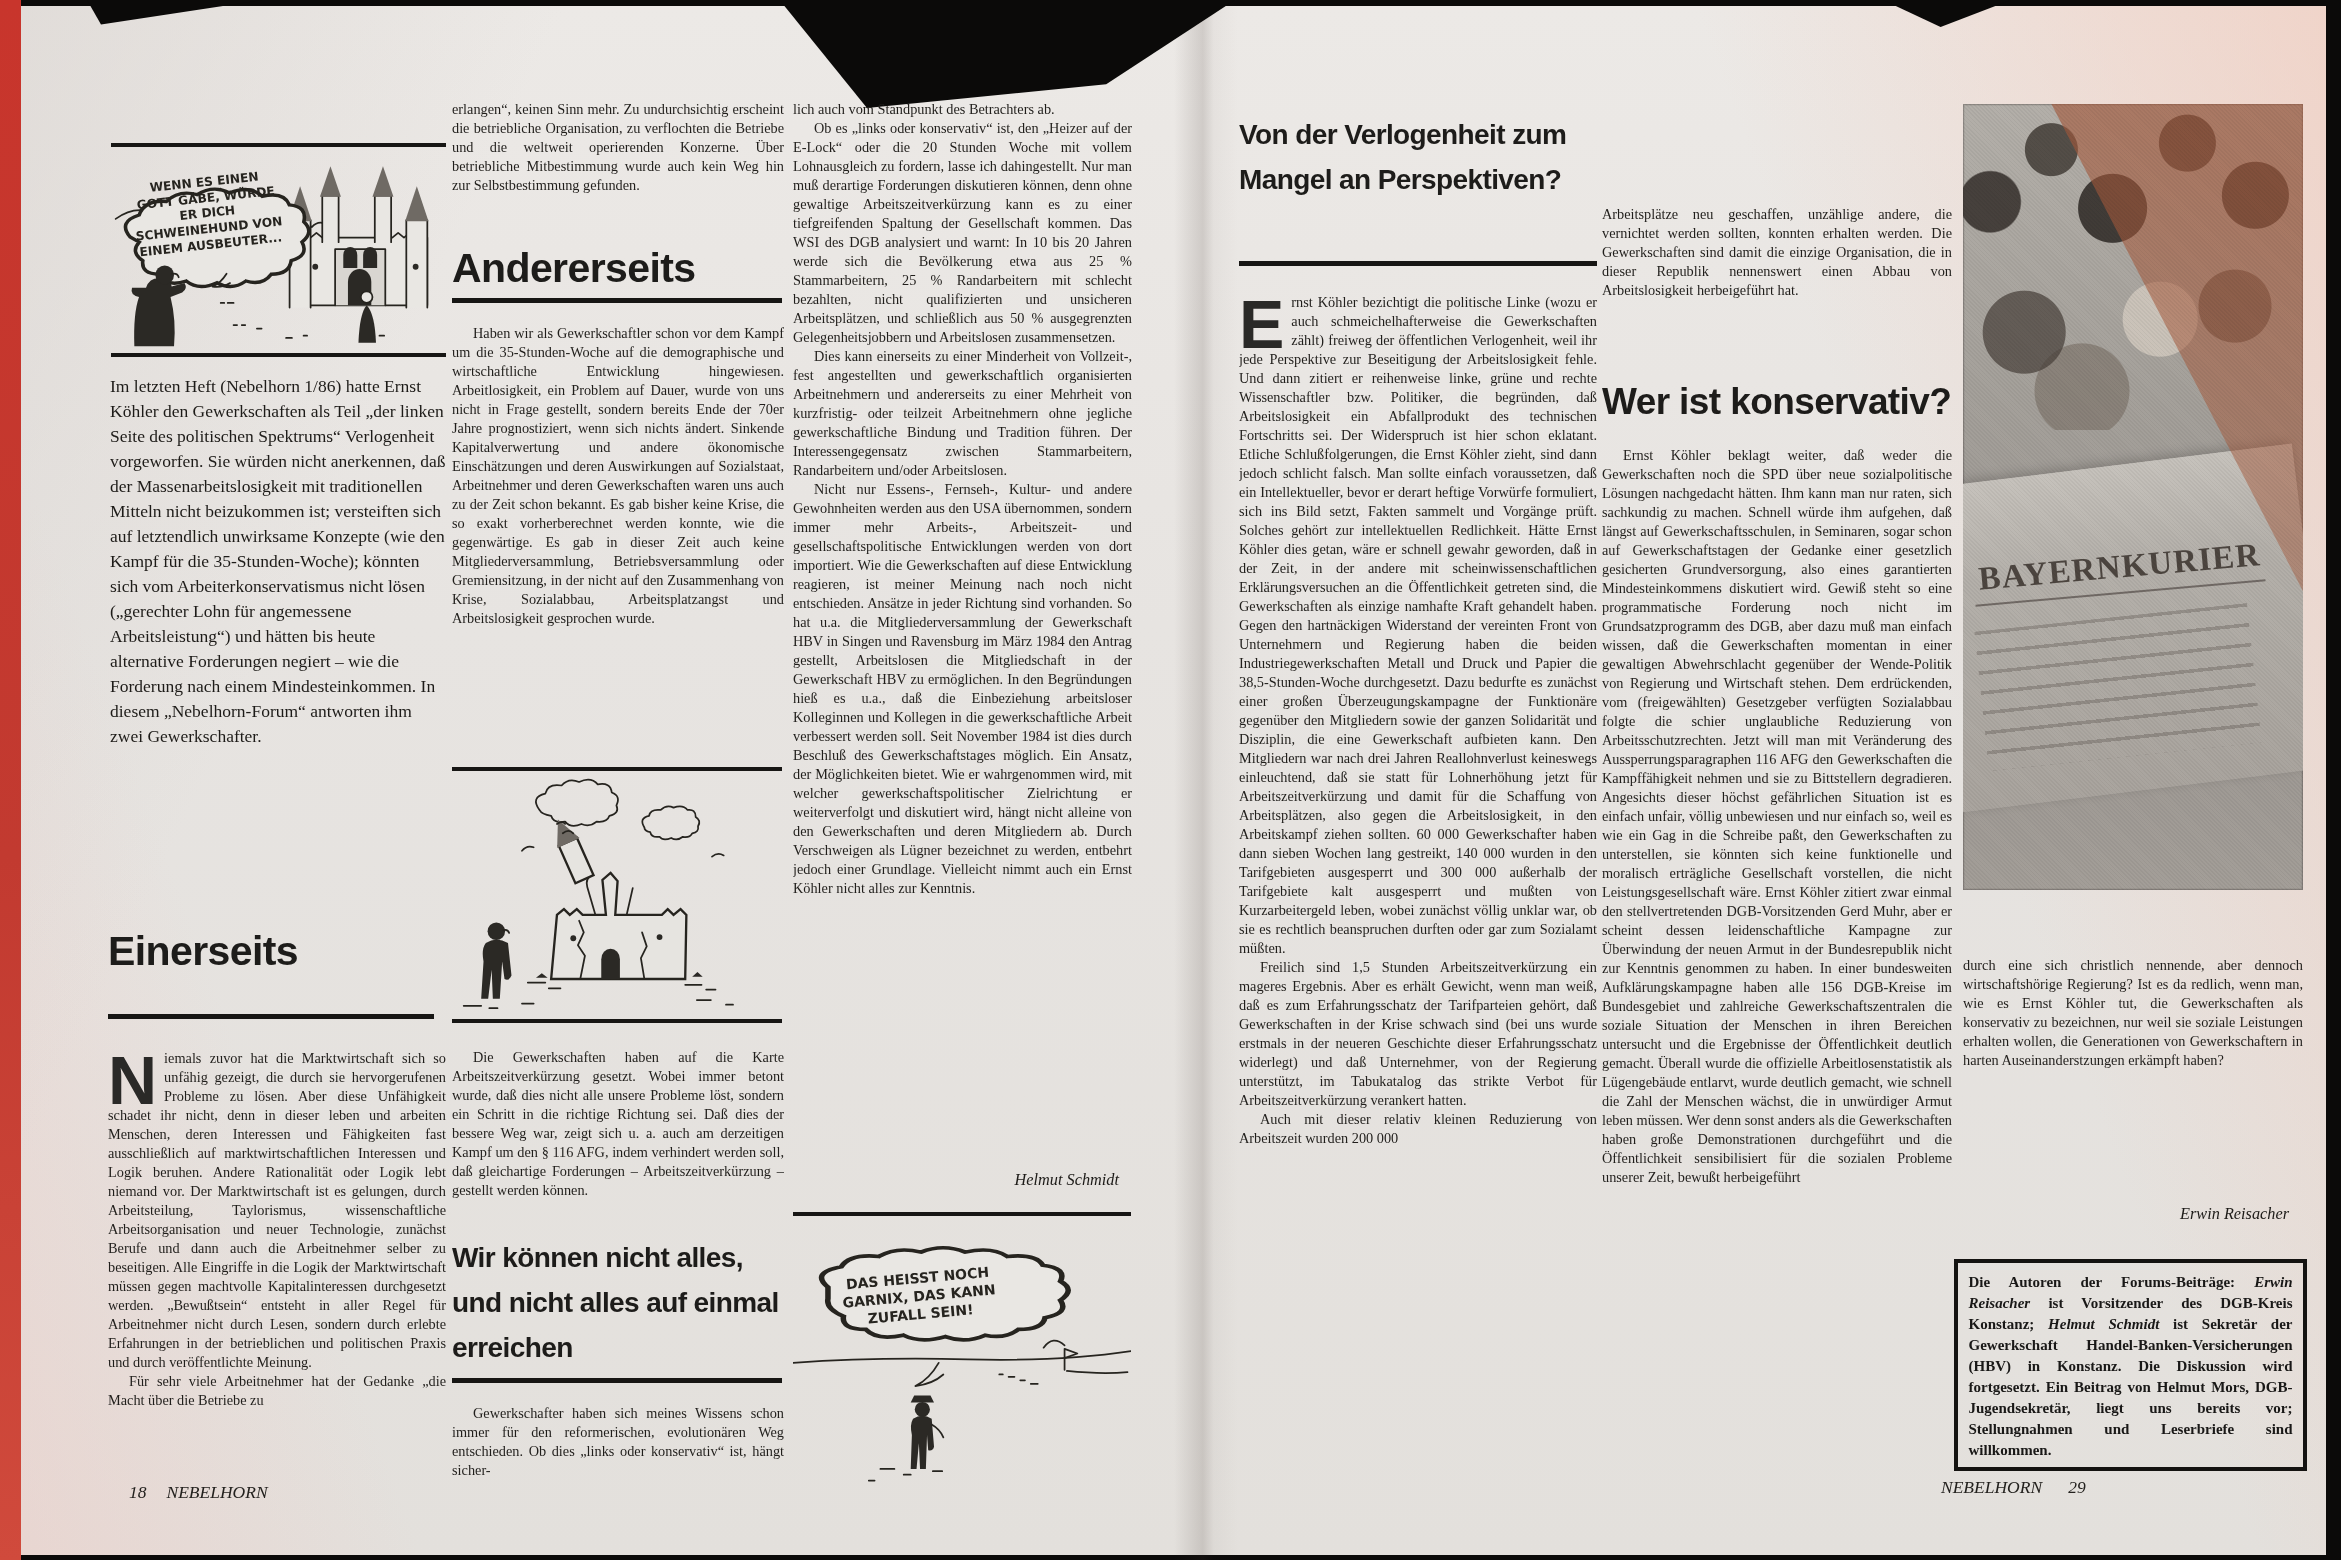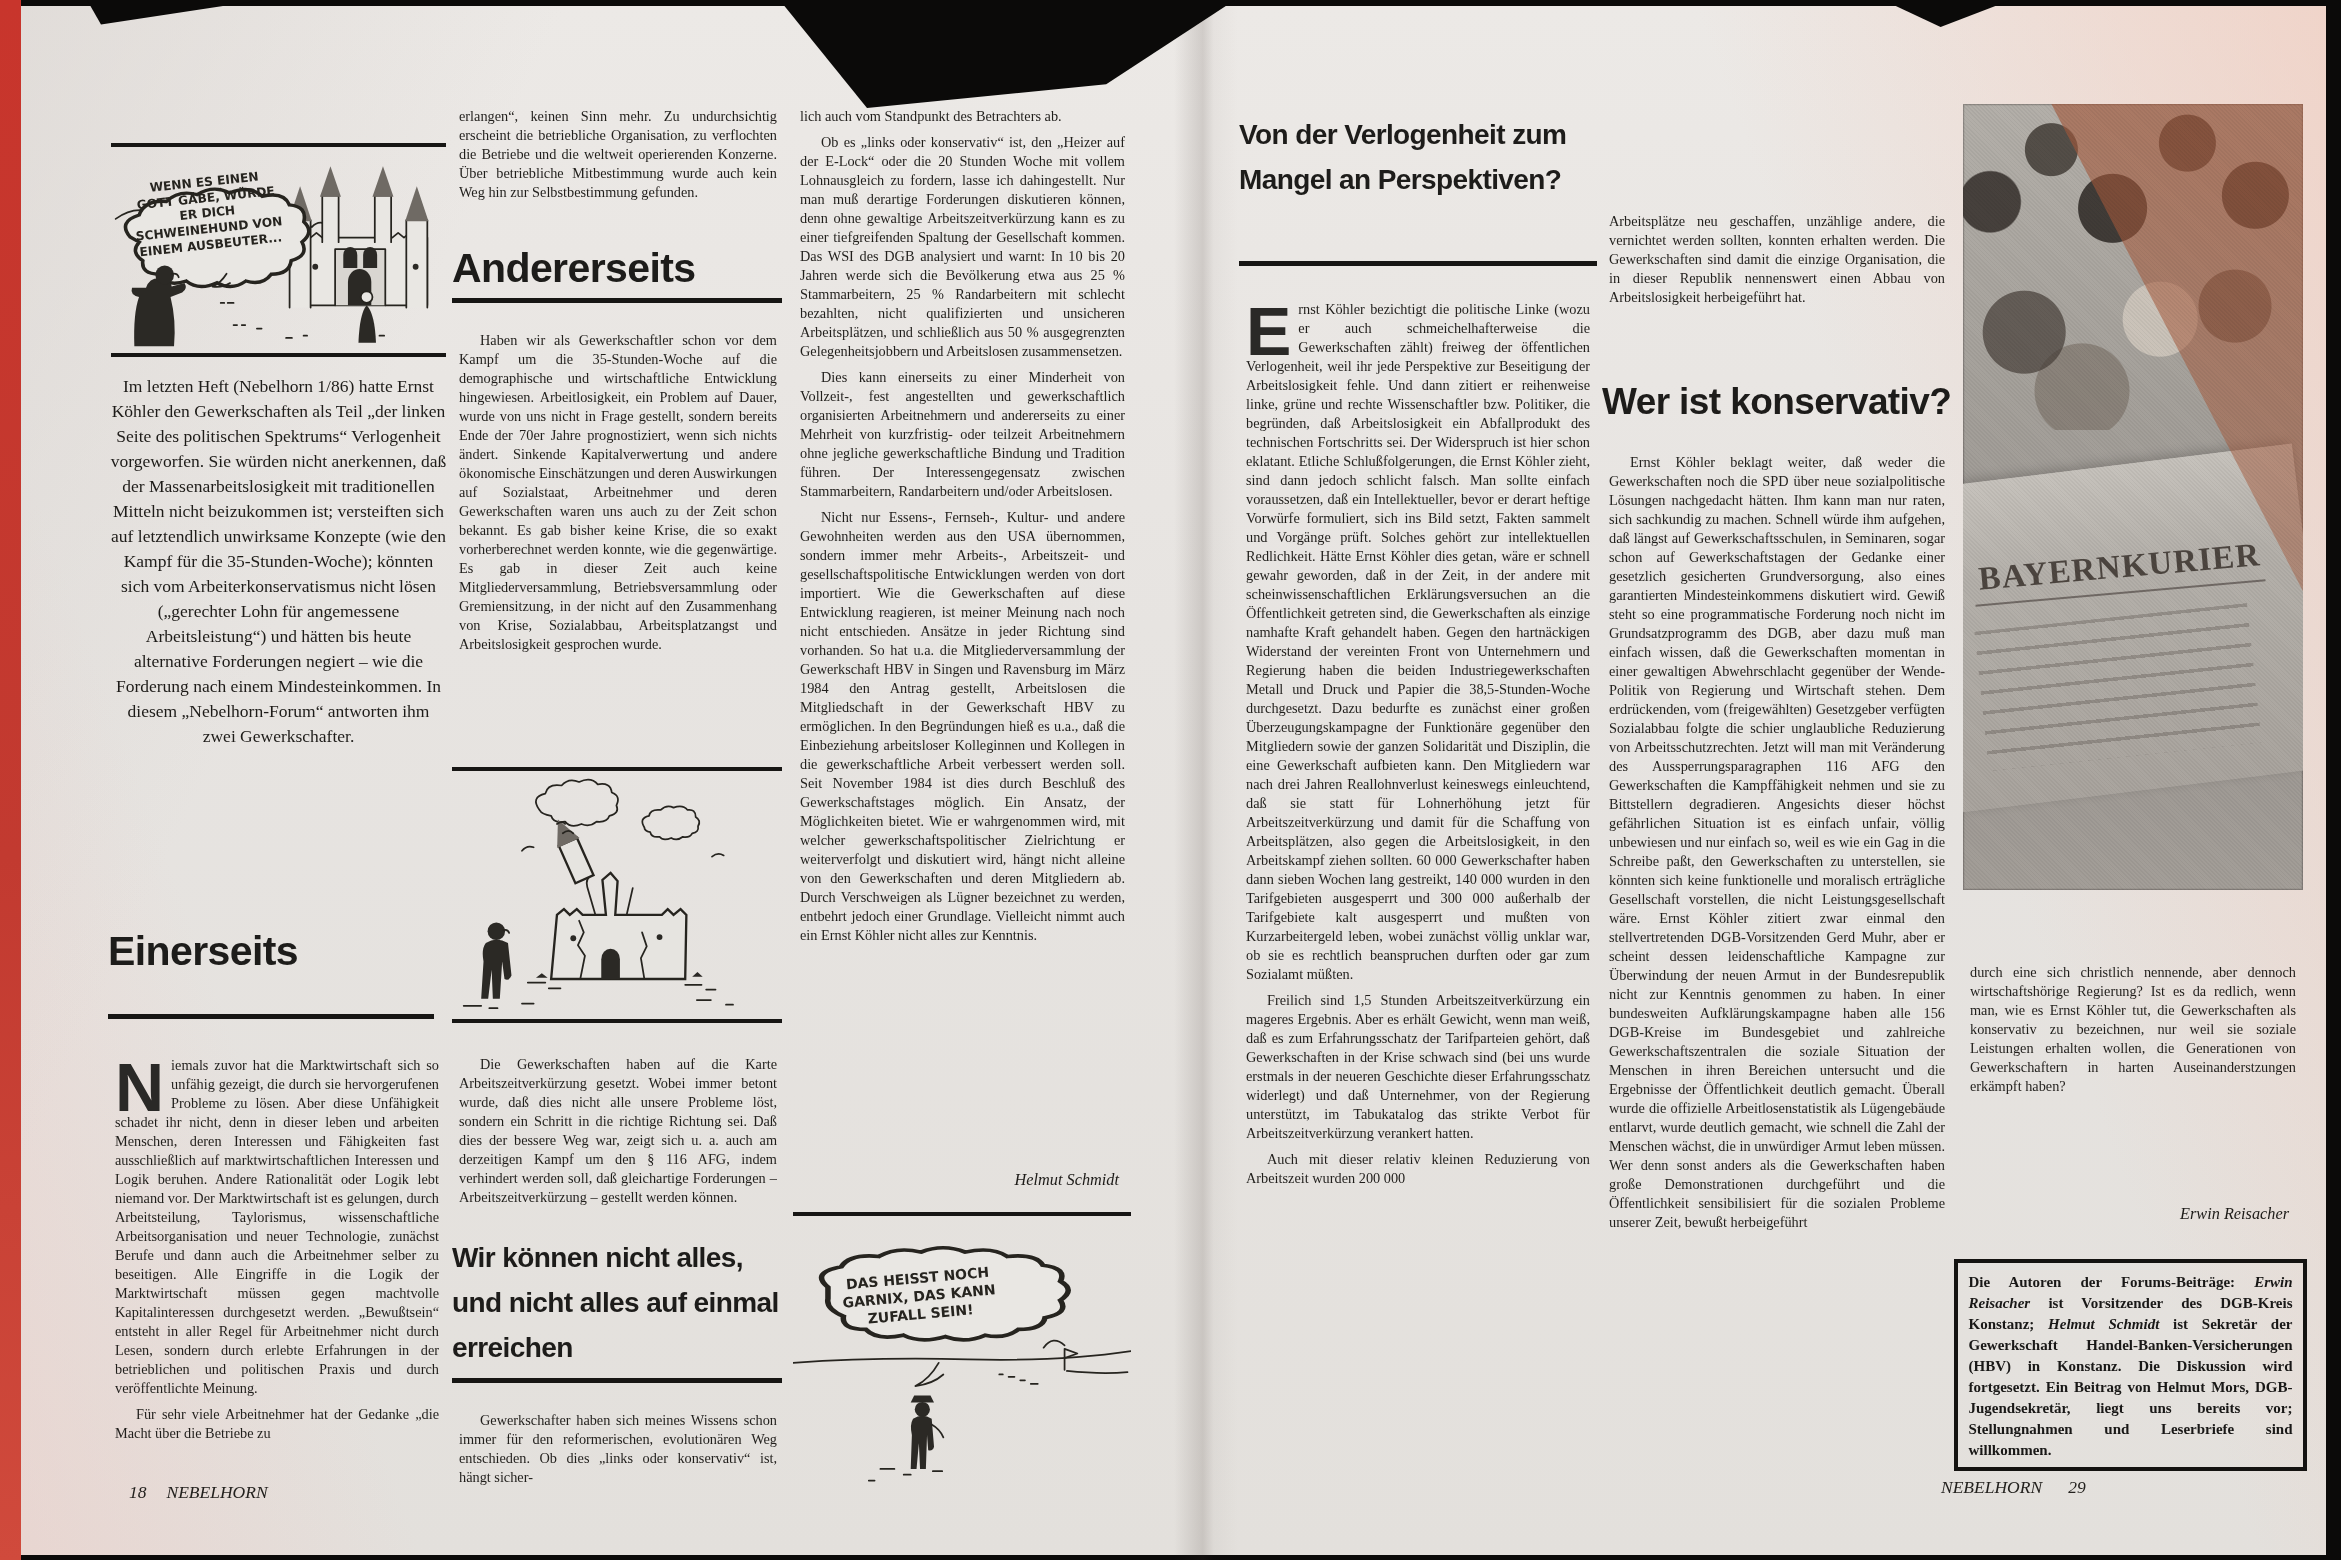--- a/index.html
+++ b/index.html
@@ -19,25 +19,25 @@
   .red-edge{position:absolute;left:0;top:0;width:21px;height:1560px;background:linear-gradient(180deg,#c8352c 0%,#c23a30 55%,#d04a3c 100%);}
   .wedge{position:absolute;background:#0b0a09;}
   .wedge.center{left:775px;top:0;width:460px;height:108px;clip-path:polygon(1% 0,100% 0,72% 78%,20% 100%);}
   .wedge.tl{left:87px;top:0;width:175px;height:24.5px;clip-path:polygon(0 0,100% 0,8% 100%);}
   .wedge.tr{left:1883px;top:0;width:128px;height:27px;clip-path:polygon(0 0,100% 0,45% 100%);}
   .gutter{position:absolute;left:1174px;top:0;width:64px;height:1560px;
     background:linear-gradient(90deg,rgba(0,0,0,0) 0%,rgba(64,52,46,0.16) 45%,rgba(64,52,46,0.04) 62%,rgba(0,0,0,0) 100%);}
   .rule{position:absolute;background:#171614;height:4.1px;}
 
   .col{position:absolute;overflow:hidden;color:#201e1b;font-size:14.3px;line-height:19px;text-align:justify;}
-  .col p{margin:7px;}
+  .col p{margin:0;}
   .col p.ind{text-indent:21px;}
   .col p + p{margin-top:0;}
 
-  .intro{position:absolute;overflow:hidden;color:#1d1b18;font-size:17.5px;line-height:25px;text-align:center;}
+  .intro{position:absolute;overflow:hidden;color:#1d1b18;font-size:17.5px;line-height:25px;text-align:left;}
 
   .head{position:absolute;font-family:"Liberation Sans", sans-serif;font-weight:700;color:#1d1c1a;letter-spacing:-0.6px;}
   .head.one{font-size:41px;line-height:43px;}
   .head.multi{font-size:28px;line-height:45px;}
 
   .dc{float:left;font-family:"Liberation Sans", sans-serif;font-weight:700;color:#2a2927;
       font-size:68px;line-height:52px;margin:4.7px 7px 0 0;}
 
   .sig{position:absolute;font-style:italic;font-size:16.3px;color:#1d1b18;text-align:right;}
 

